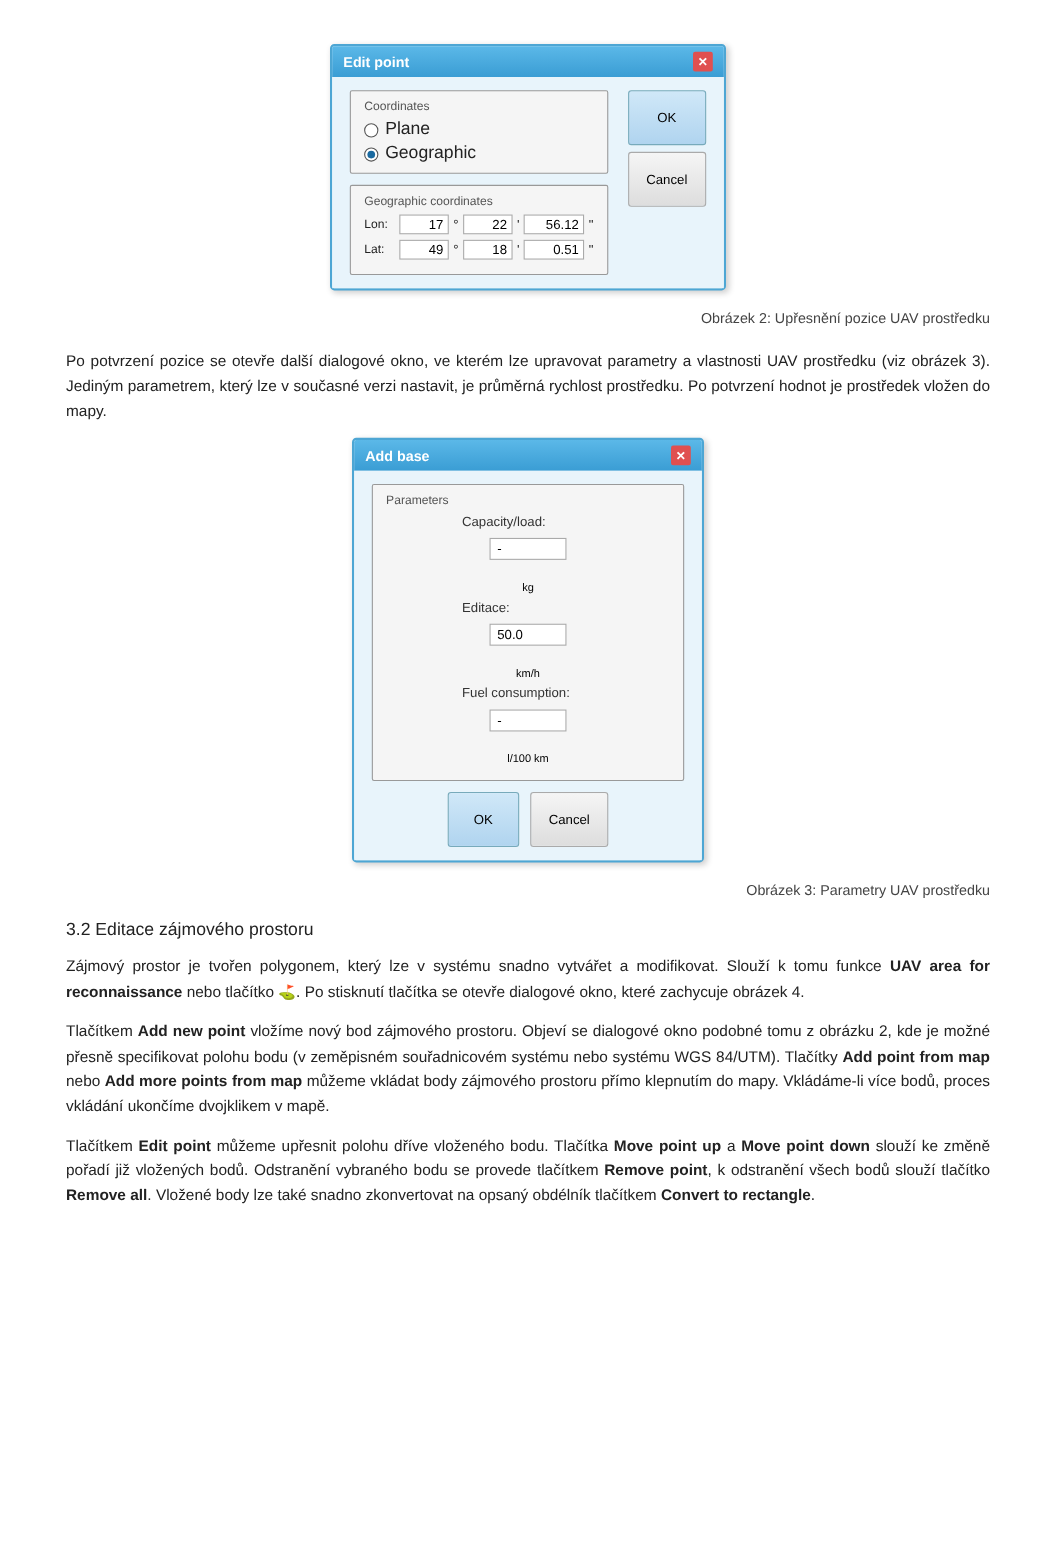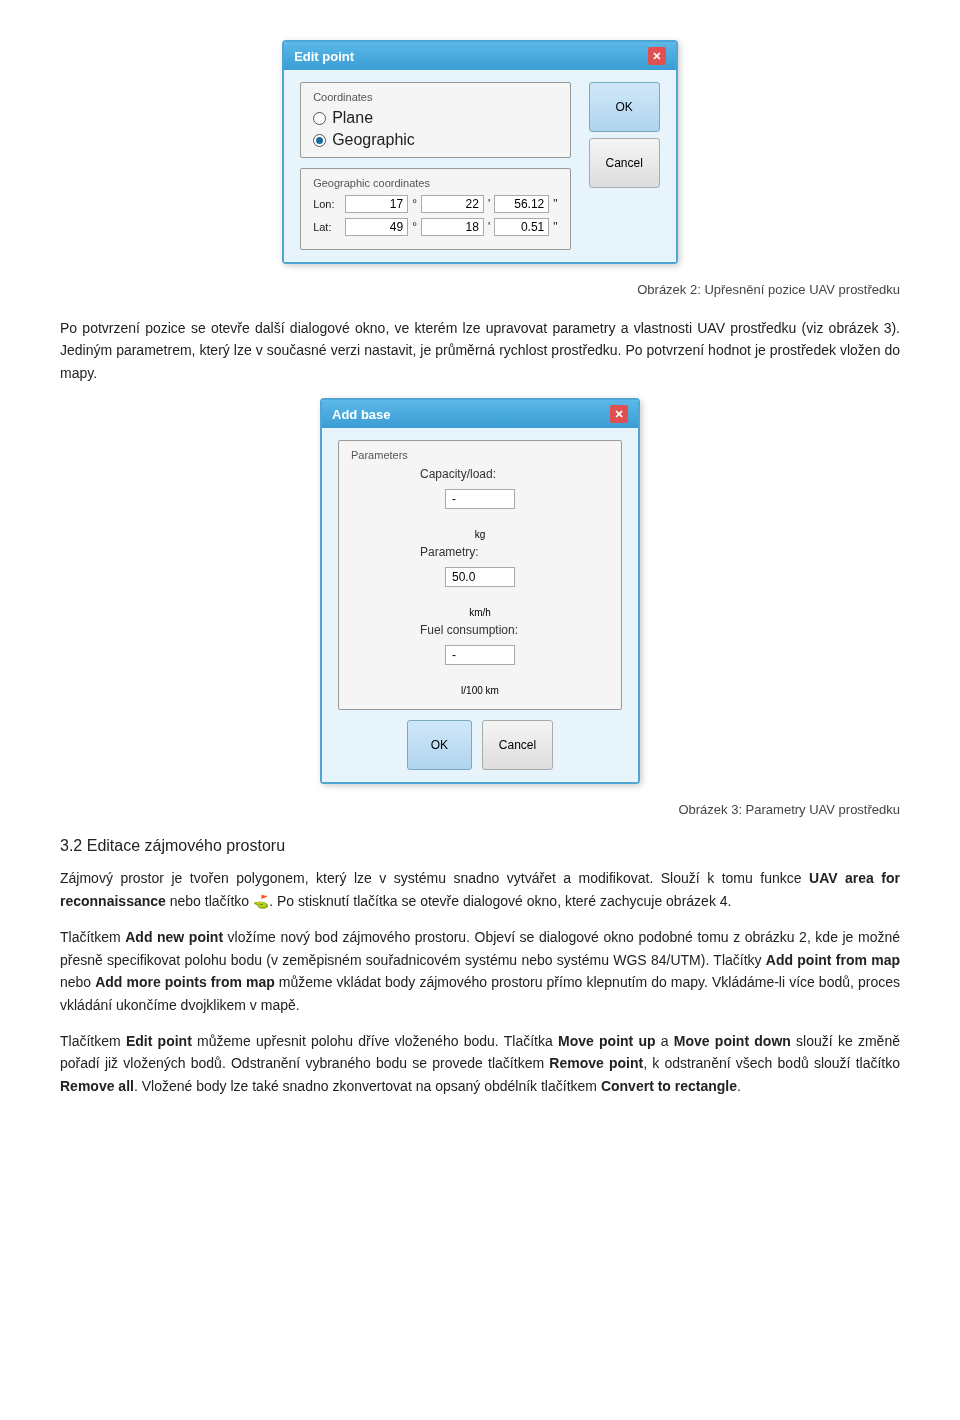--- a/index.html
+++ b/index.html
@@ -160,21 +160,21 @@
       gap: 4px;
       font-size: 12px;
       margin-bottom: 5px;
     }
 
     .coord-field {
       border: 1px solid #aaa;
       background: #fff;
       padding: 1px 4px;
       font-size: 12px;
-      width: 63px;
+      width: 45px;
       text-align: right;
     }
 
     .coord-field.wide {
       width: 55px;
     }
 
     .coord-label {
       font-size: 11px;
       width: 28px;
@@ -336,21 +336,21 @@
       </div>
       <div class="dialog-body">
         <div class="params-box">
           <div class="dialog-section-label">Parameters</div>
           <div class="param-row">
             <span class="param-label">Capacity/load:</span>
             <input class="param-field" value="-" readonly="" style="">
             <span class="param-unit">kg</span>
           </div>
           <div class="param-row">
-            <span class="param-label">Parametry:</span>
+            <span class="param-label">Editace:</span>
             <input class="param-field" value="50.0" readonly="" style="">
             <span class="param-unit">km/h</span>
           </div>
           <div class="param-row">
             <span class="param-label">Fuel consumption:</span>
             <input class="param-field" value="-" readonly="" style="">
             <span class="param-unit">l/100 km</span>
           </div>
         </div>
         <div class="bottom-btns">

